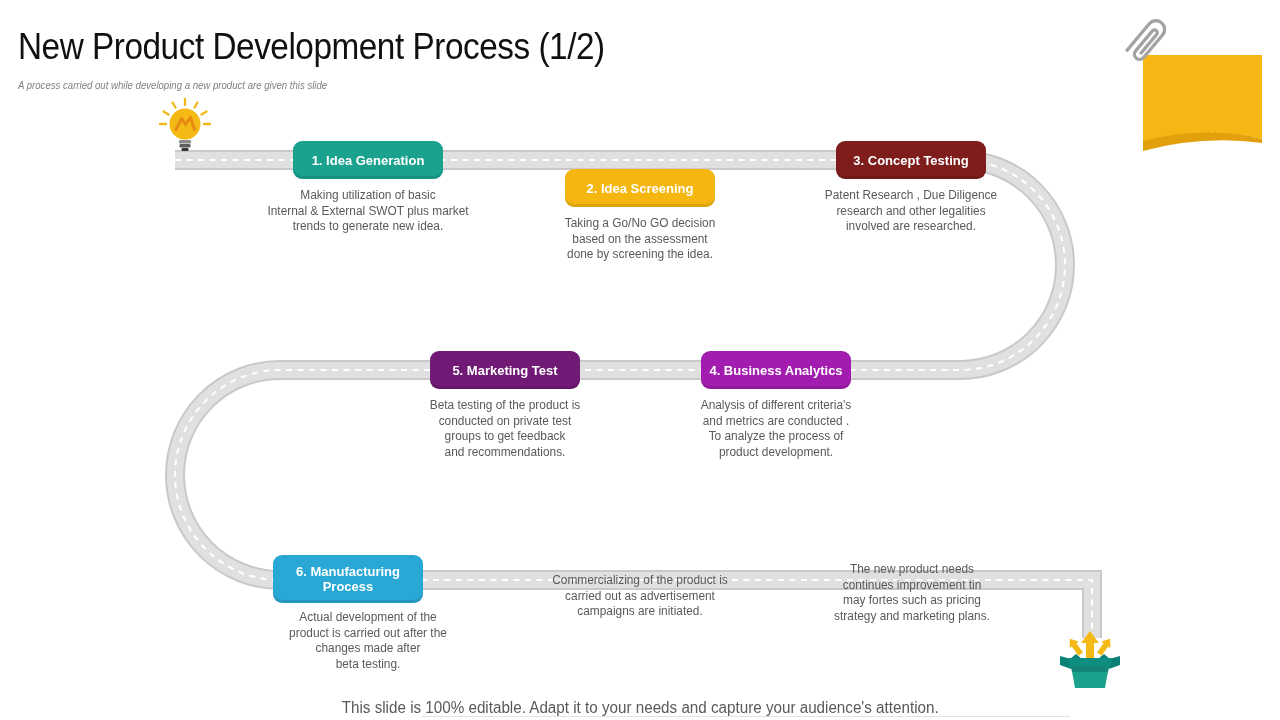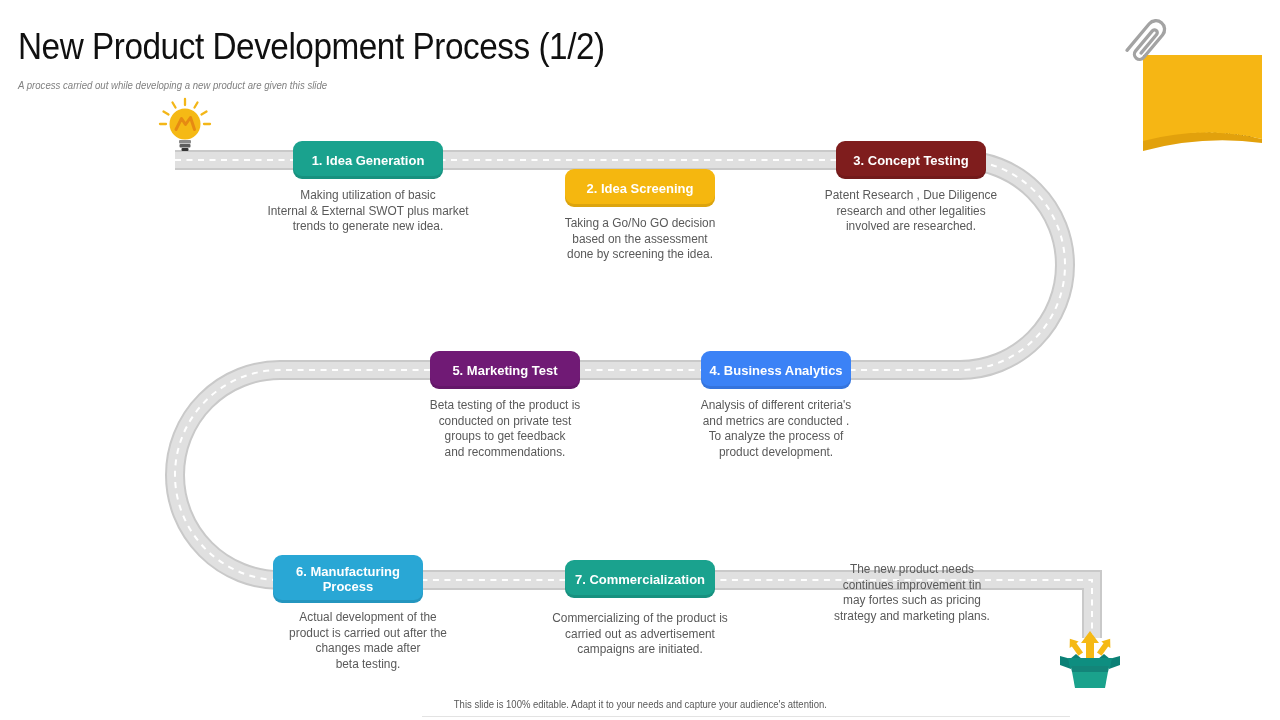--- a/index.html
+++ b/index.html
@@ -35,21 +35,21 @@
   .note-text{position:absolute;left:2px;top:8px;width:115px;text-align:center;
              font-size:10.5px;line-height:13px;font-weight:700;color:#221a02;white-space:pre-line;
              transform:scaleX(0.97);transform-origin:center top;}
   .clip{left:1126px;top:14px;z-index:4;transform:rotate(40deg);transform-origin:center;}
 
   
   .bulb{left:157px;top:96px;z-index:3;}
   .box{left:1058px;top:629px;z-index:3;}
 
   
-  .footer{left:0;top:699px;width:1280px;text-align:center;font-size:10px;color:#595959;
+  .footer{left:0;top:699px;width:1280px;text-align:center;font-size:16px;color:#595959;
           z-index:2;}
   .footer span{display:inline-block;transform:scaleX(0.95);}
   .footer-line{left:422px;top:716px;width:648px;height:1px;background:#e3e3e3;z-index:2;}
 </style>
 </head>
 <body>
 
 <svg id="road" class="abs" width="1280" height="720">
   <path d="M 175 160 H 960 A 105 105 0 0 1 960 370 H 280 A 105 105 0 0 0 280 580 H 1092 V 638" fill="none" stroke="#c9c9c9" stroke-width="20" stroke-linejoin="miter"></path>
   <path d="M 175 160 H 960 A 105 105 0 0 1 960 370 H 280 A 105 105 0 0 0 280 580 H 1092 V 638" fill="none" stroke="#e0e0e0" stroke-width="16" stroke-linejoin="miter"></path>
@@ -88,21 +88,21 @@
 based on the assessment
 done by screening the idea.</div>
 </div>
 <div class="step s3">
   <div class="badge h1" style="background: #7f1d1d;">3. Concept Testing</div>
   <div class="desc">Patent Research , Due Diligence
 research and other legalities
 involved are researched.</div>
 </div>
 <div class="step s4">
-  <div class="badge h1" style="background: #3b82f6;">4. Business Analytics</div>
+  <div class="badge h1" style="background: #a21caf;">4. Business Analytics</div>
   <div class="desc">Analysis of different criteria's
 and metrics are conducted .
 To analyze the process of
 product development.</div>
 </div>
 <div class="step s5">
   <div class="badge h1" style="background: #701a75;">5. Marketing Test</div>
   <div class="desc">Beta testing of the product is
 conducted on private test
 groups to get feedback
@@ -110,21 +110,20 @@
 </div>
 <div class="step s6">
   <div class="badge h2" style="background: rgb(41, 167, 213);">6. Manufacturing
 Process</div>
   <div class="desc">Actual development of the
 product is carried out after the
 changes made after
 beta testing.</div>
 </div>
 <div class="step s7">
-  <div class="badge h1" style="background: rgb(26, 162, 142);">7. Commercialization</div>
   <div class="desc">Commercializing of the product is
 carried out as advertisement
 campaigns are initiated.</div>
 </div>
 <div class="step s8">
   <div class="desc">The new product needs
 continues improvement tin
 may fortes such as pricing
 strategy and marketing plans.</div>
 </div>

